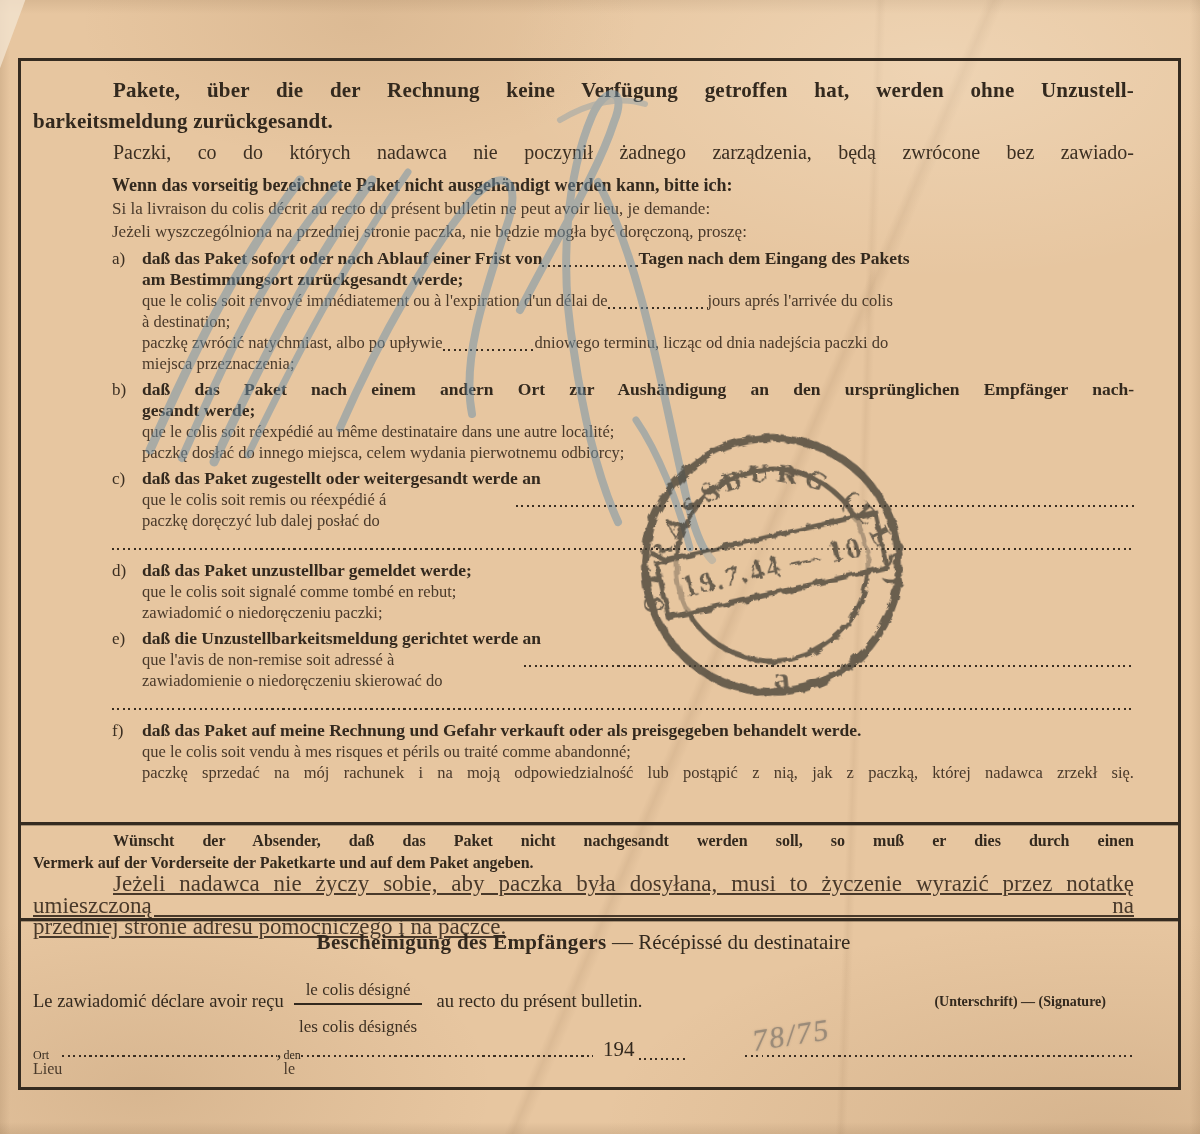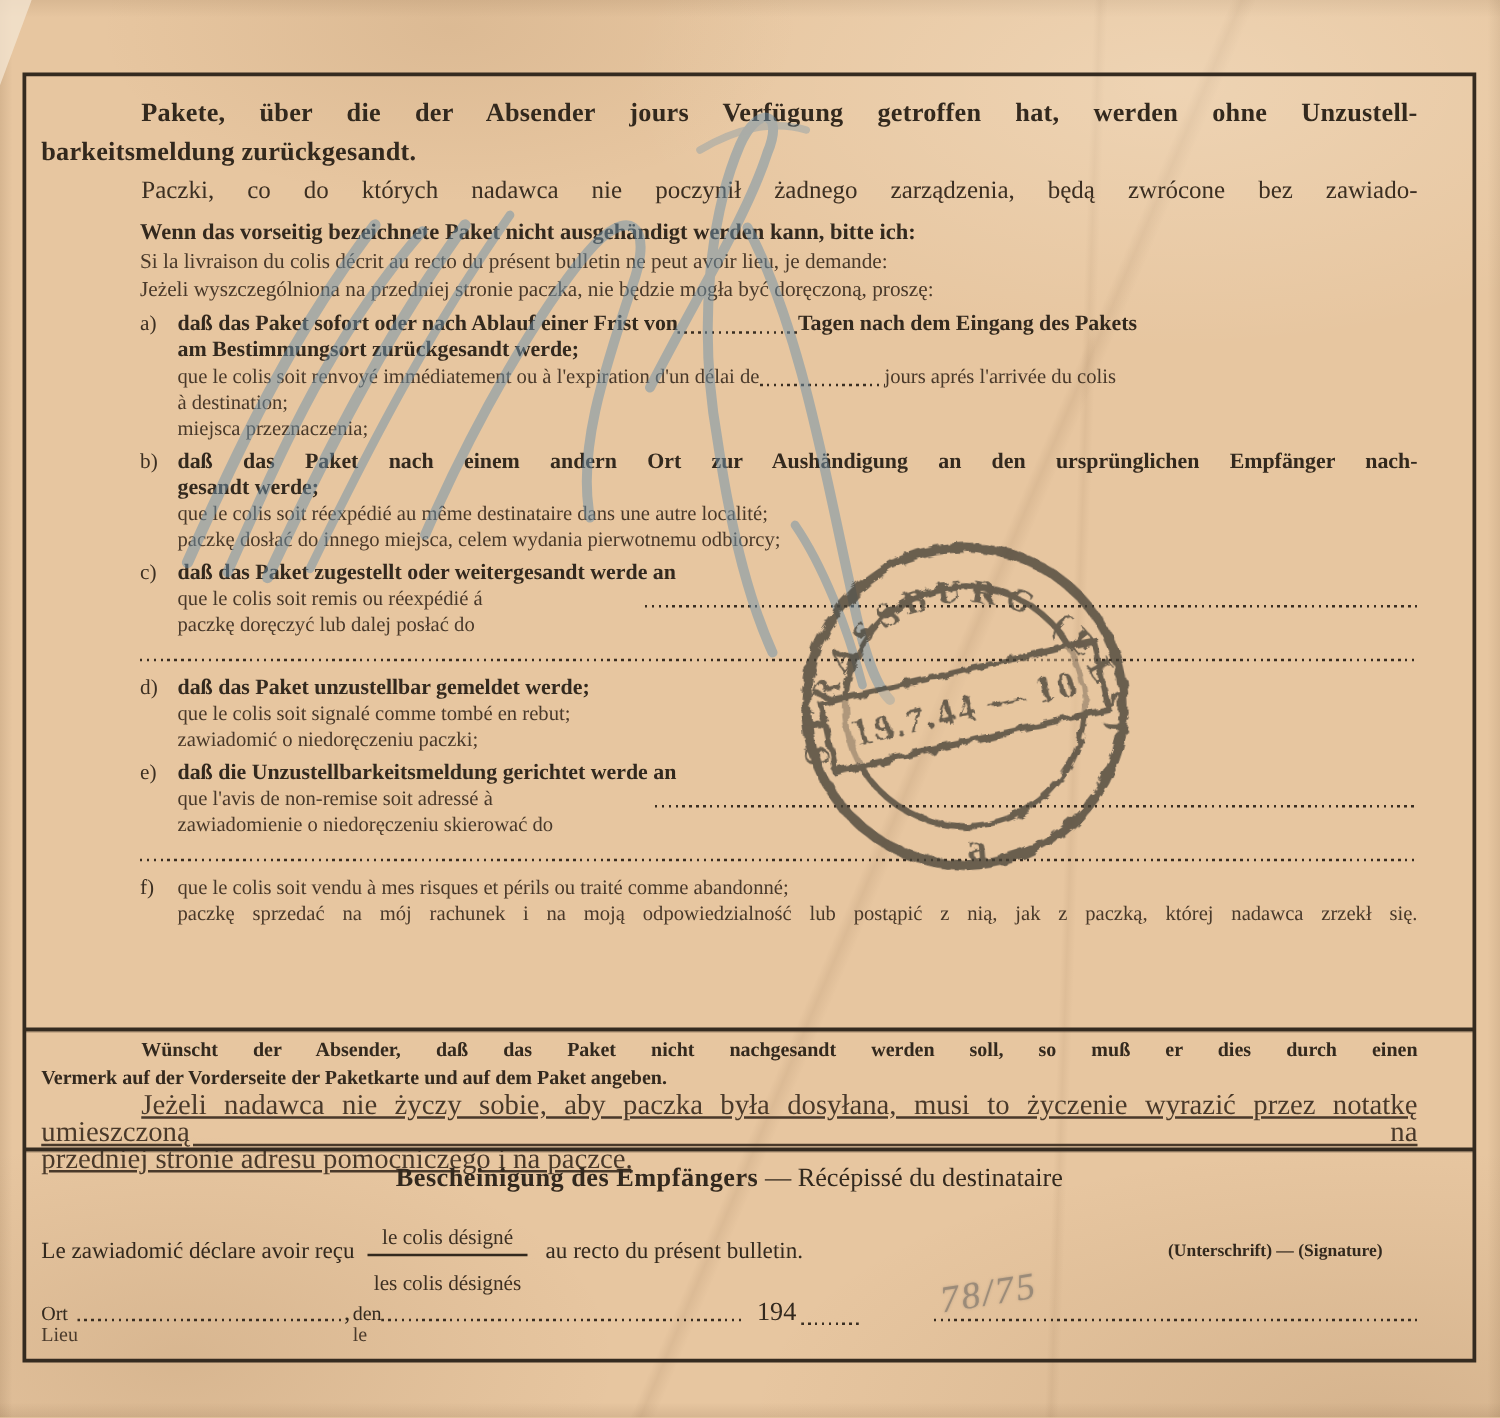--- a/index.html
+++ b/index.html
@@ -75,21 +75,21 @@
   .note .pl{ font-size:23px; color:#49392a;text-decoration:underline; }
   .rtitle{ position:absolute; left:12px; right:44px; top:869px; text-align:center; font-size:21px; color:#33291e; }
   .rtitle .de{ font-weight:bold; letter-spacing:.4px; }
   .receipt{ position:absolute; left:12px; right:44px; top:905px; display:flex; align-items:center; font-size:18.5px; }
   .frac{ display:inline-flex; flex-direction:column; text-align:center; font-size:17px; margin:14px 14px 0 10px; color:#3c2f22; }
   .frac .ftop{ border-bottom:2px solid #33291e; padding:0 12px 3px; }
   .frac .fbot{ padding-top:12px; }
   .receipt .sig{ margin-left:auto; font-weight:bold; font-size:14px; padding-right:28px; }
   .footer{ position:absolute; left:12px; right:44px; top:976px; display:flex; align-items:flex-end; }
   .stack{ display:inline-flex; flex-direction:column; line-height:1.05; }
-  .stack .big{ font-size:16px; }
+  .stack .big{ font-size:12px; }
   .stack .small{ font-size:16px; color:#4a3a2b; }
   .footer .dotfill{ height:40px; background-position:0 calc(100% - 21px); }
   .footer .comma{ font-size:20px; margin:0 2px 16px 0; }
   .footer .year{ font-size:21px; margin:0 4px 16px 10px; }
   .footer .dots-194{ width:46px; height:40px; background-position:0 calc(100% - 18px); flex:0 0 auto; }
   .footer .sp{ width:60px; flex:0 0 auto; }
   .overlay{ position:absolute; inset:0; pointer-events:none; }
   .pencil-note{
     position:absolute; left:752px; top:1018px;
     font-size:30px; font-style:italic; color:rgba(148,134,118,.85);
@@ -100,21 +100,21 @@
 </style>
 </head>
 <body>
 
 <div class="paper">
   <div class="corner-sliver"></div>
 
   <div class="frame">
 
     <p class="p1">
-      <span class="line just ind">Pakete, über die der Absender jours Verfügung getroffen hat, werden ohne Unzustell-</span>
+      <span class="line just ind">Pakete, über die der Rechnung keine Verfügung getroffen hat, werden ohne Unzustell-</span>
       <span class="line">barkeitsmeldung zurückgesandt.</span>
     </p>
 
     <p class="p2">
       <span class="line just ind">Paczki, co do których nadawca nie poczynił żadnego zarządzenia, będą zwrócone bez zawiado-</span>
     </p>
 
     <div class="intro">
       <span class="line de">Wenn das vorseitig bezeichnete Paket nicht ausgehändigt werden kann, bitte ich:</span>
       <span class="line fr">Si la livraison du colis décrit au recto du présent bulletin ne peut avoir lieu, je demande:</span>
@@ -130,20 +130,25 @@
             <span class="dotgap" style="width:96px"></span>
             <span class="txt">Tagen nach dem Eingang des Pakets</span>
           </span>
         <span class="line de">am Bestimmungsort zurückgesandt werde;</span>
         <span class="line gapline">
             <span class="txt">que le colis soit renvoyé immédiatement ou à l'expiration d'un délai de</span>
             <span class="dotgap" style="width:100px"></span>
             <span class="txt">jours aprés l'arrivée du colis</span>
           </span>
         <span class="line">à destination;</span>
+        <span class="line gapline">
+            <span class="txt">paczkę zwrócić natychmiast, albo po upływie</span>
+            <span class="dotgap" style="width:92px"></span>
+            <span class="txt">dniowego terminu, licząc od dnia nadejścia paczki do</span>
+          </span>
         <span class="line">miejsca przeznaczenia;</span>
       </div>
 
       <div class="item">
         <span class="letter">b)</span>
         <span class="line de just">daß das Paket nach einem andern Ort zur Aushändigung an den ursprünglichen Empfänger nach-</span>
         <span class="line de">gesandt werde;</span>
         <span class="line">que le colis soit réexpédié au même destinataire dans une autre localité;</span>
         <span class="line">paczkę dosłać do innego miejsca, celem wydania pierwotnemu odbiorcy;</span>
       </div>
@@ -174,20 +179,21 @@
             <span class="txt">que l'avis de non-remise soit adressé à</span>
             <span class="dotfill tab"></span>
           </span>
         <span class="line">zawiadomienie o niedoręczeniu skierować do</span>
       </div>
 
       <div class="dotrow"></div>
 
       <div class="item">
         <span class="letter">f)</span>
+        <span class="line de">daß das Paket auf meine Rechnung und Gefahr verkauft oder als preisgegeben behandelt werde.</span>
         <span class="line">que le colis soit vendu à mes risques et périls ou traité comme abandonné;</span>
         <span class="line just">paczkę sprzedać na mój rachunek i na moją odpowiedzialność lub postąpić z nią, jak z paczką, której nadawca zrzekł się.</span>
       </div>
     </div>
 
     <div class="rule rule1"></div>
 
     <div class="note">
       <span class="line de just ind">Wünscht der Absender, daß das Paket nicht nachgesandt werden soll, so muß er dies durch einen</span>
       <span class="line de">Vermerk auf der Vorderseite der Paketkarte und auf dem Paket angeben.</span>

